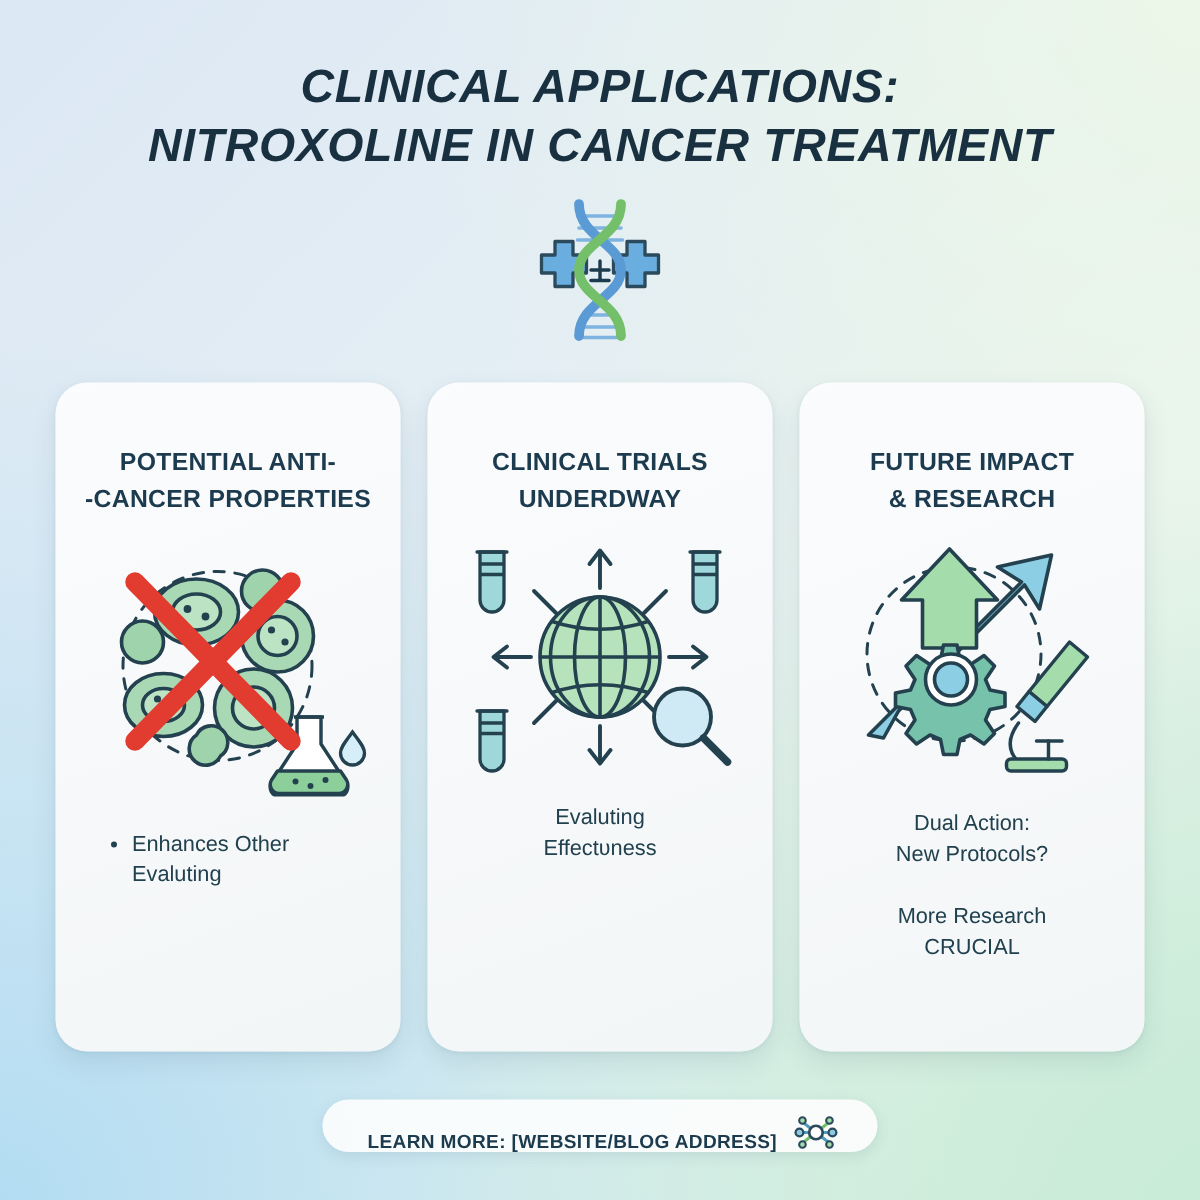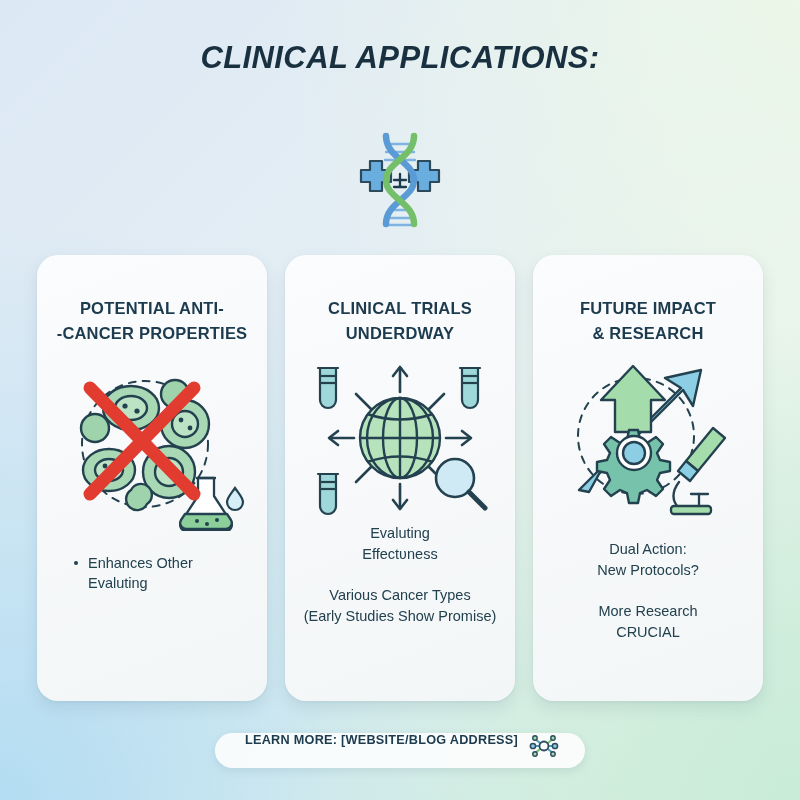--- a/index.html
+++ b/index.html
@@ -135,56 +135,57 @@
     width: 4px;
     height: 4px;
     border-radius: 50%;
     background: #22414f;
   }
 
   
   .card--one .card-art { margin-top: 20px; }
   .card--one .card-body { margin-top: 22px; }
   .card--two .card-art { margin-top: 10px; }
-  .card--two .card-body { margin-top: 2px; }
+  .card--two .card-body { margin-top: 14px; }
   .card--three .card-art { margin-top: 10px; }
   .card--three .card-body { margin-top: 18px; }
 
   
   .footer-pill {
     position: absolute;
     left: 50%;
     transform: translateX(-50%);
     top: 733px;
     height: 35px;
     padding: 0 26px 0 30px;
     border-radius: 18px;
     background: rgba(252,253,253,0.93);
     box-shadow: 0 3px 9px rgba(70,100,120,0.13);
     display: flex;
-    align-items: flex-start;
+    align-items: flex-end;
     gap: 11px;
   }
   .footer-text {
     font-weight: bold;
     font-size: 12.7px;
     letter-spacing: 0.25px;
     color: #1d3b4e;
     text-transform: uppercase;
     white-space: nowrap;
   }
   .footer-molecule { width: 30px; height: 26px; display:block; }
 </style>
 </head>
 <body>
 
 <div class="canvas">
 
   <div class="title-block">
     <span class="title-line">Clinical Applications:</span>
+    <span class="title-line">Nitroxoline in Cancer Treatment</span>
   </div>
 
   <div class="dna-icon">
     <svg viewBox="0 0 104 96" width="104" height="96">
 
       <g stroke="#7fb4e0" stroke-width="2.4" stroke-linecap="round">
         <line x1="41" y1="12" x2="63" y2="12"></line>
         <line x1="38" y1="20" x2="66" y2="20"></line>
         <line x1="37" y1="28" x2="67" y2="28"></line>
         <line x1="42" y1="78" x2="62" y2="78"></line>
@@ -326,22 +327,20 @@
           <g stroke="#23414f" stroke-width="2.6" fill="none" stroke-linecap="round">
             <circle cx="150" cy="122" r="19" fill="#cfe9f5"></circle>
             <line x1="164" y1="136" x2="180" y2="152" stroke-width="5"></line>
           </g>
         </svg>
       </div>
 
       <div class="card-body">
         <p class="body-para">Evaluting
 Effectʋness</p>
-        <p class="body-para">Various Cancer Types
-(Early Studies Show Promise)</p>
       </div>
     </div>
 
     <div class="card card--three">
       <div class="card-heading">Future Impact
 &amp; Research</div>
 
       <div class="card-art">
         <svg viewBox="0 0 190 165" width="190" height="165">
 

